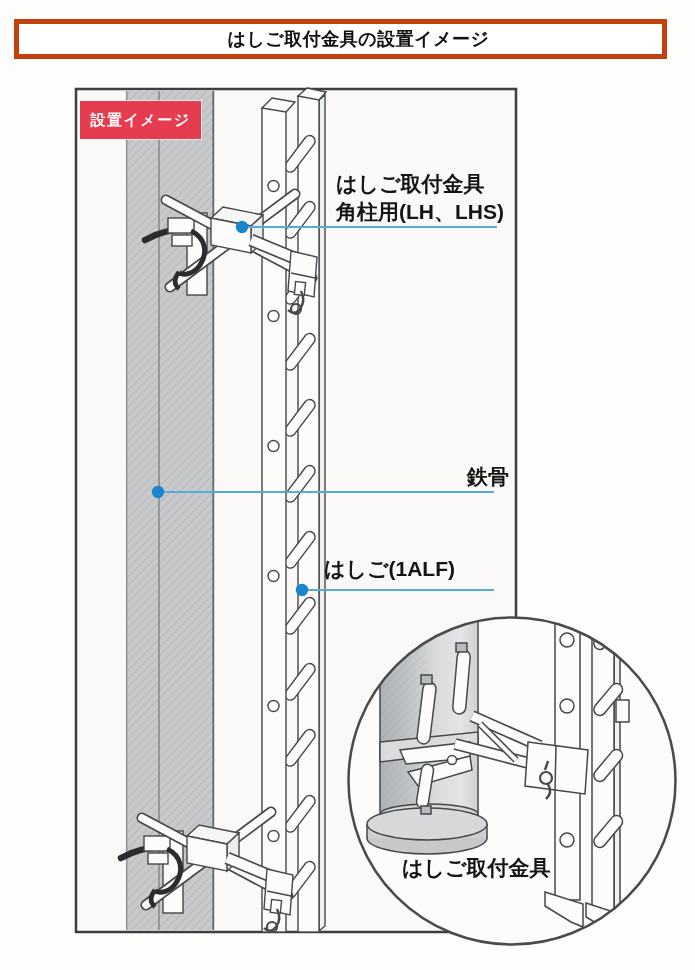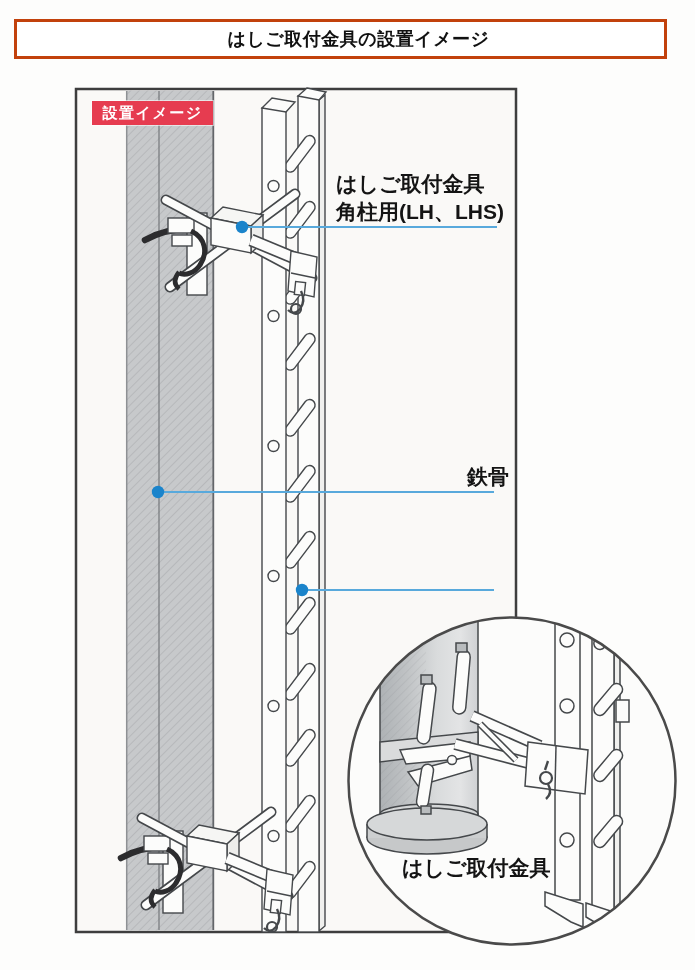--- a/index.html
+++ b/index.html
@@ -4,29 +4,29 @@
 <style>
   html,body{margin:0;padding:0;background:#ffffff;}
   .stage{
     position:relative;width:695px;height:970px;overflow:hidden;
     background:#fdfdfc;
     font-family:"Liberation Sans","DejaVu Sans",sans-serif;
     color:#161616;
   }
   .title-box{
     position:absolute;left:14px;top:19px;width:653px;height:40px;
-    border:3px solid #c2410c;background:#ffffff;
+    border:5px solid #c2410c;background:#ffffff;
     display:flex;align-items:center;justify-content:center;
     box-sizing:border-box;
     padding-left:36px;
   }
   .title-box span{font-size:18px;font-weight:700;color:#101010;letter-spacing:.5px;}
   .art{position:absolute;left:0;top:0;}
   .badge{
-    position:absolute;left:92px;top:101px;width:121px;height:24px;
+    position:absolute;left:80px;top:101px;width:121px;height:38px;
     background:#e63c50;display:flex;align-items:center;justify-content:center;
     box-shadow:0 0 0 1px rgba(255,255,255,.55);
   }
   .badge span{color:#ffffff;font-size:15px;font-weight:700;letter-spacing:1.5px;}
   .callout{position:absolute;font-size:21px;font-weight:700;line-height:28px;color:#141414;white-space:nowrap;}
   .callout-bracket{left:336px;top:170px;}
   .callout-steel{left:467px;top:463px;}
   .callout-ladder{left:324px;top:555px;}
   .inset-caption{
     position:absolute;left:402px;top:854px;font-size:21px;font-weight:700;
@@ -211,18 +211,19 @@
     <span>設置イメージ</span>
   </div>
 
   <div class="callout callout-bracket">
     <span style="display:block">はしご取付金具</span>
     <span style="display:block">角柱用(LH、LHS)</span>
   </div>
 
   <div class="callout callout-steel">鉄骨</div>
 
+  <div class="callout callout-ladder">はしご(1ALF)</div>
 
   <div class="inset-caption">
     <span>はしご取付金具</span>
   </div>
 
 </div>
 
 </body></html>

